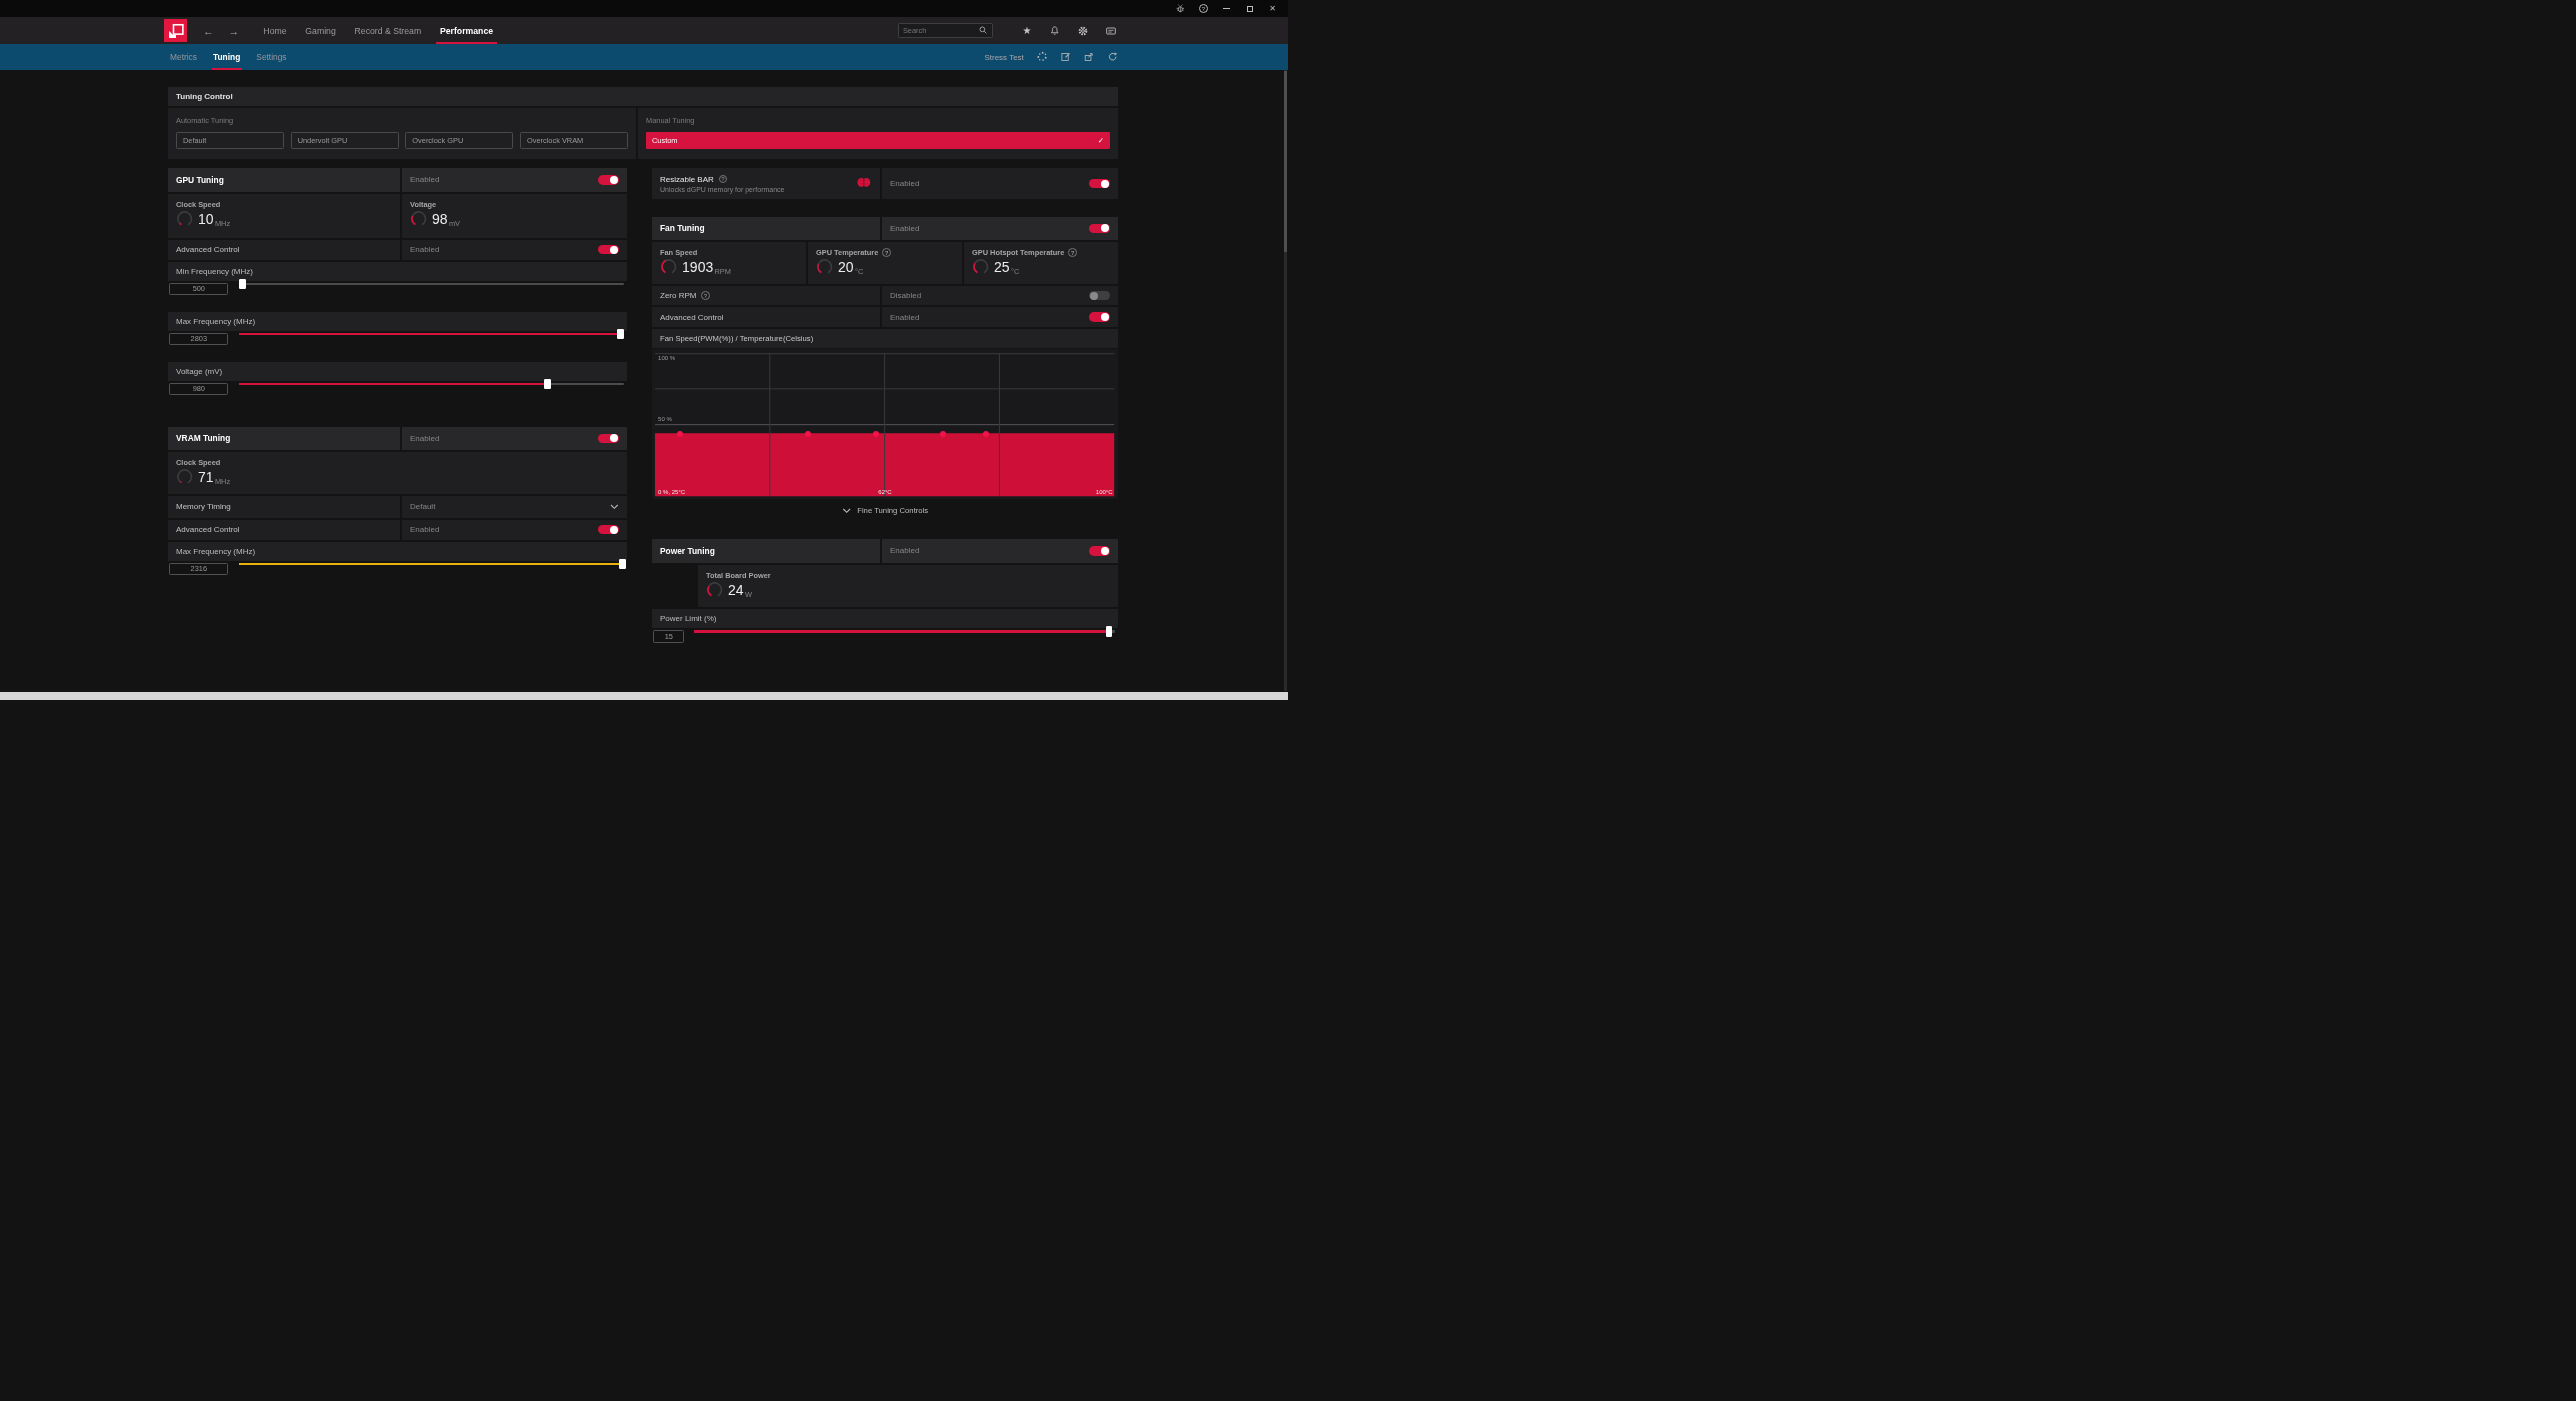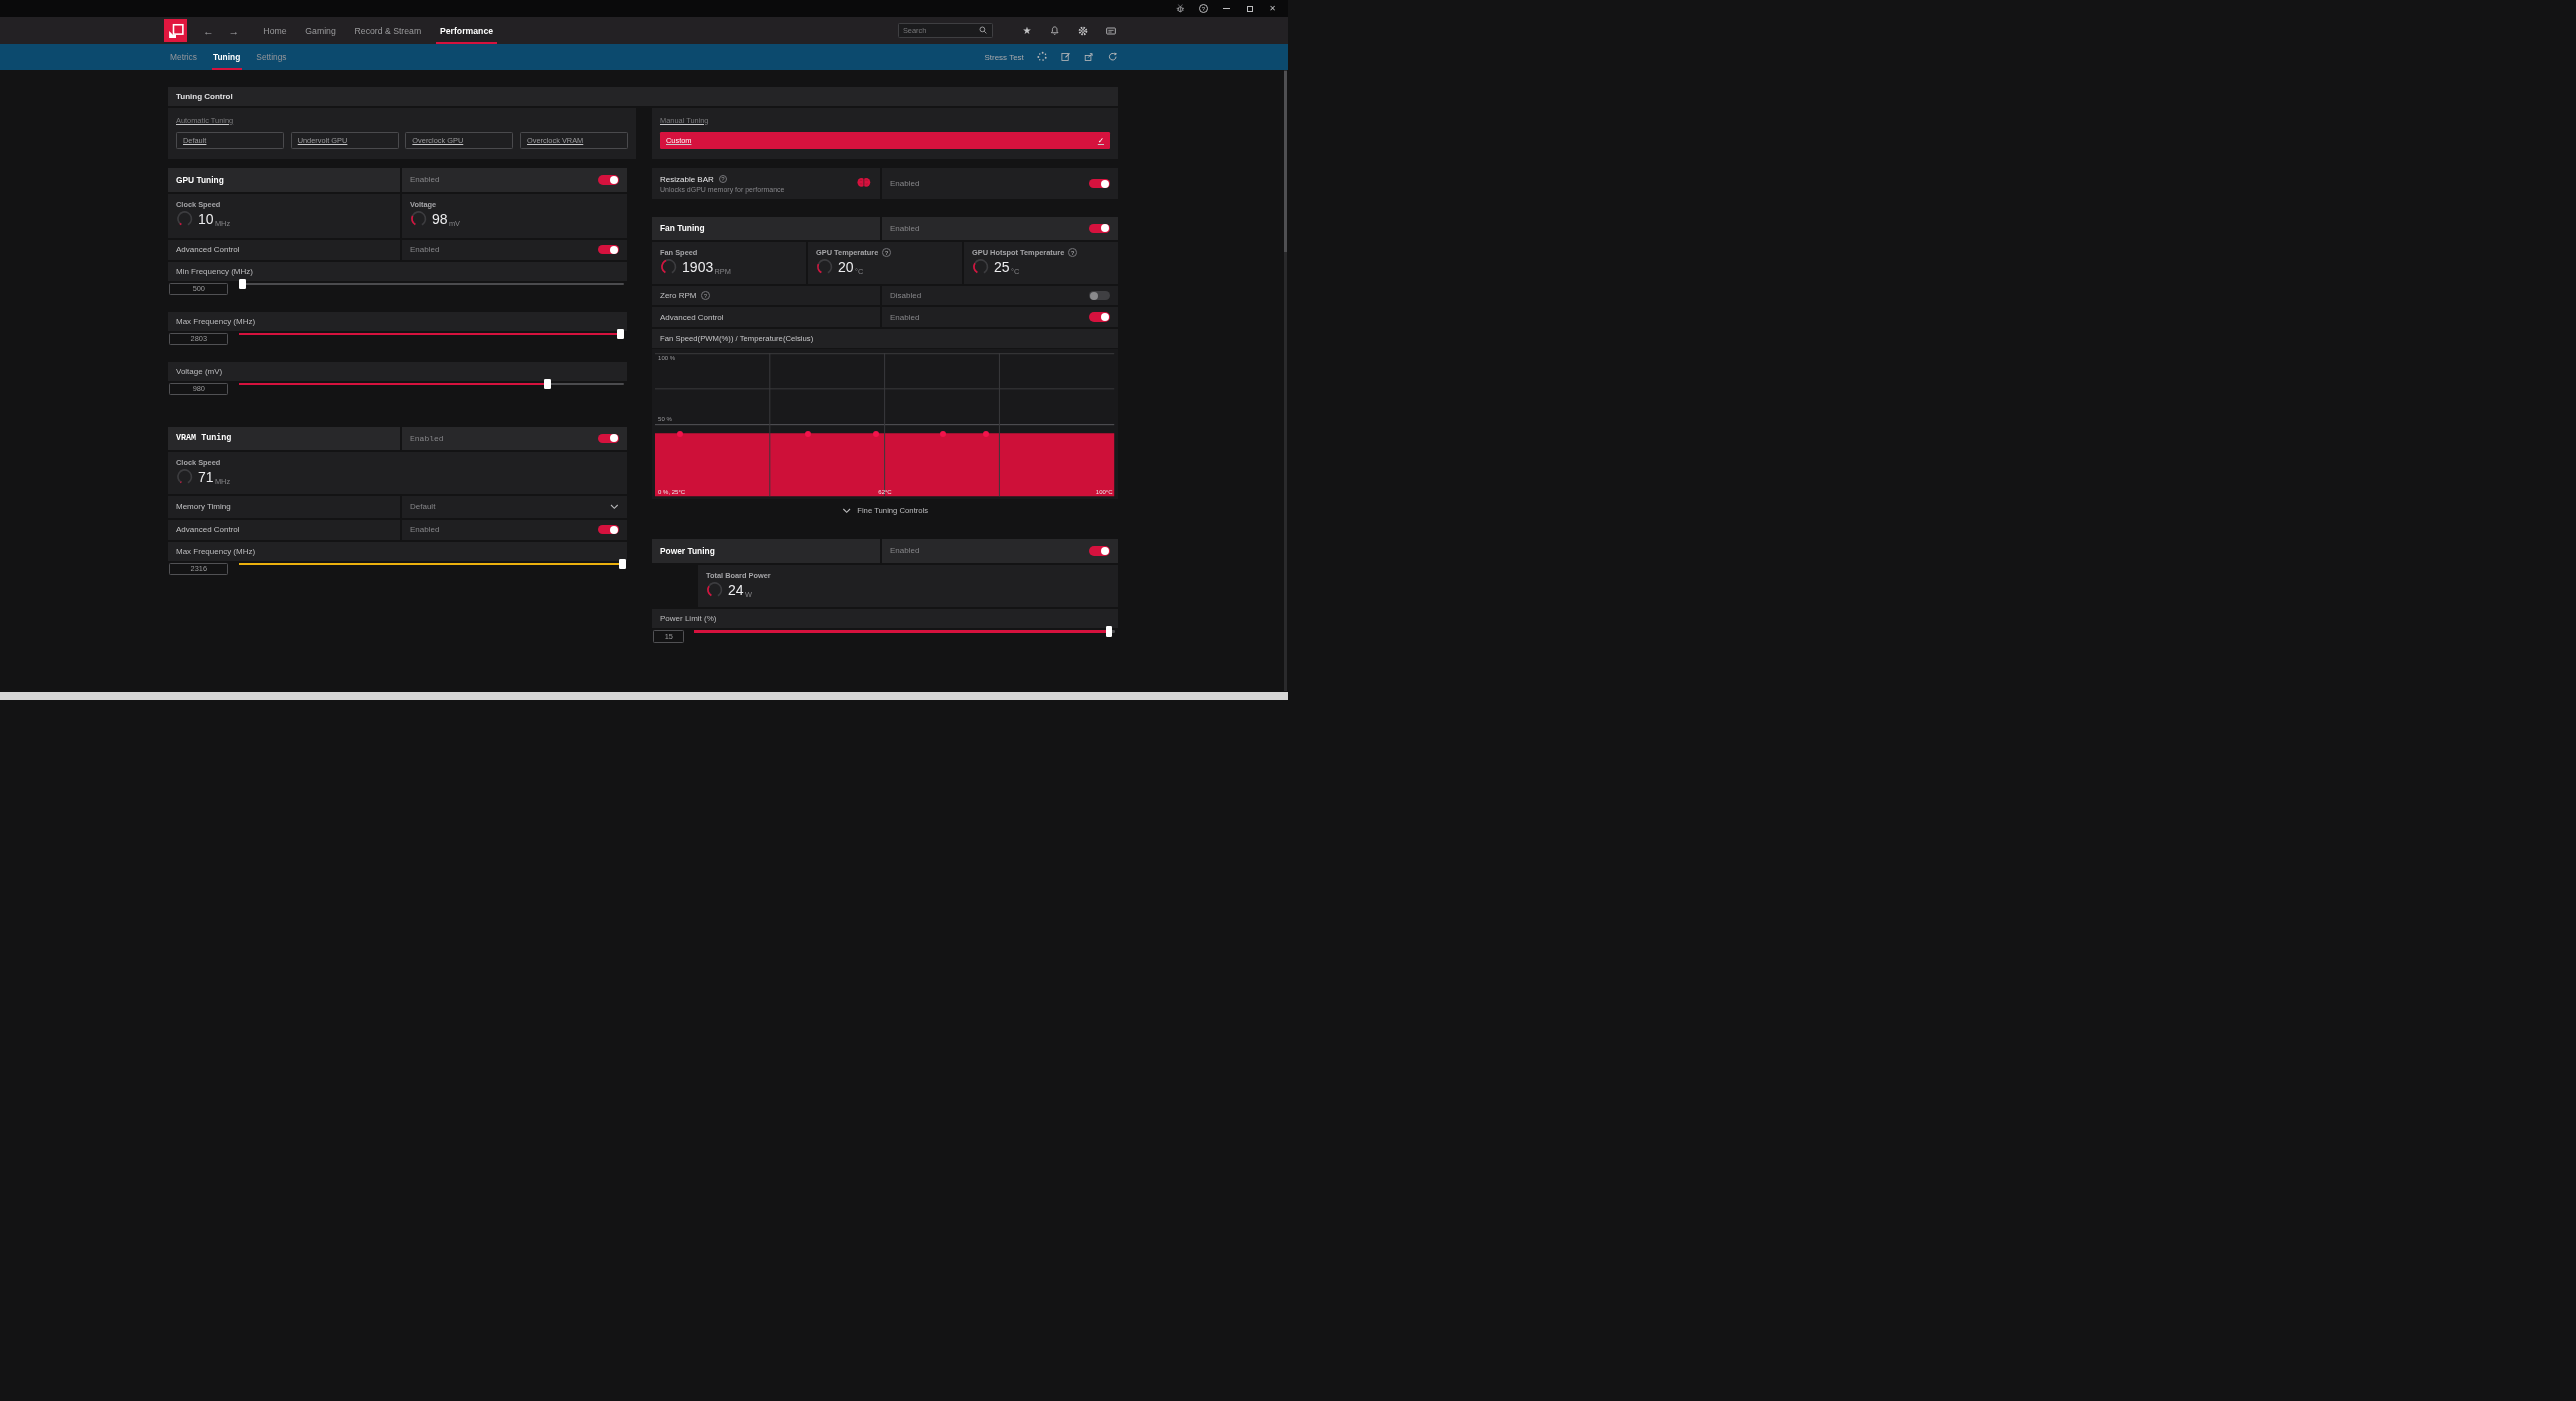--- a/index.html
+++ b/index.html
@@ -35,21 +35,21 @@
   .tab.active::after{content:"";position:absolute;left:6.7px;right:6.7px;bottom:0;height:1.7px;background:var(--red);}
   .subnav-right{margin-left:auto;display:flex;align-items:center;gap:12px;}
   .stress-label{color:#a9a9ab;font-size:8px;}
   .sub-icon{display:flex;align-items:center;justify-content:center;color:#b9b9bb;}
 
   
   .content{padding:17.4px 170px 0 168px;}
 
   .tc-head{height:19px;background:#242426;display:flex;align-items:center;padding:0 8px;margin-bottom:1.3px;}
   .tc-head span{color:#e2e2e4;font-weight:bold;font-size:8px;}
-  .tc-body{display:flex;gap:16px;margin-bottom:9.4px;text-decoration:underline;}
+  .tc-body{display:flex;gap:2px;margin-bottom:9.4px;}
   .tc-cell{background:var(--panel);padding:8px 8px 9.4px 8px;}
   .tc-auto{flex:0 0 468px;}
   .tc-preset{flex:0 0 368px;}
   .tc-manual{flex:1;}
   .tc-label{color:#7c7c7e;font-size:7.4px;margin-bottom:7.4px;}
   .tc-buttons{display:flex;gap:6.7px;}
   .btn-outline{flex:1;height:17.4px;background:transparent;border:0.7px solid #4a4a4d;border-radius:1.3px;color:#9a9a9c;font-size:7.4px;text-align:left;padding:0 6px;font-family:"Liberation Sans",sans-serif;}
   .btn-preset{flex:0 0 111px;}
   .btn-custom{width:100%;height:17.4px;background:var(--red);border:none;border-radius:1.3px;color:#fff;font-size:7.4px;display:flex;align-items:center;justify-content:space-between;padding:0 6px;font-family:"Liberation Sans",sans-serif;}
 
@@ -103,21 +103,21 @@
   .fan-svg{position:absolute;inset:0;width:100%;height:100%;}
   .fan-area{fill:#ce1039;}
   .grid-line{stroke:#3a3a3d;stroke-width:1;vector-effect:non-scaling-stroke;}
   .grid-line.bright{stroke:#55555a;}
   .fan-dot{position:absolute;width:6px;height:6px;border-radius:50%;background:#f2134b;transform:translate(-50%,-50%);}
   .ax{position:absolute;font-size:6px;color:#9c9c9f;white-space:nowrap;}
   .ax.on-red{color:#e9e9eb;}
   .fine{display:flex;align-items:center;justify-content:center;gap:6px;color:#bcbcbe;font-size:7.7px;height:14.8px;margin-bottom:21px;}
 
   .mb4{margin-bottom:2.7px;}
-  .vram-gap{margin-top:21px;font-family:Liberation Mono, monospace;}
+  .vram-gap{margin-top:21px;}
 
   .scrollbar{position:absolute;right:1.3px;top:70px;bottom:9.4px;width:2.7px;background:#2a2a2c;}
   .scrollbar .sb-thumb{position:absolute;top:1.3px;width:100%;height:181px;background:#4f4f52;}
   .footer-strip{position:absolute;left:0;right:0;bottom:0;height:8px;background:#d6d6d6;}
 
   .chev{display:inline-flex;}
 </style>
 </head>
 <body>
 

